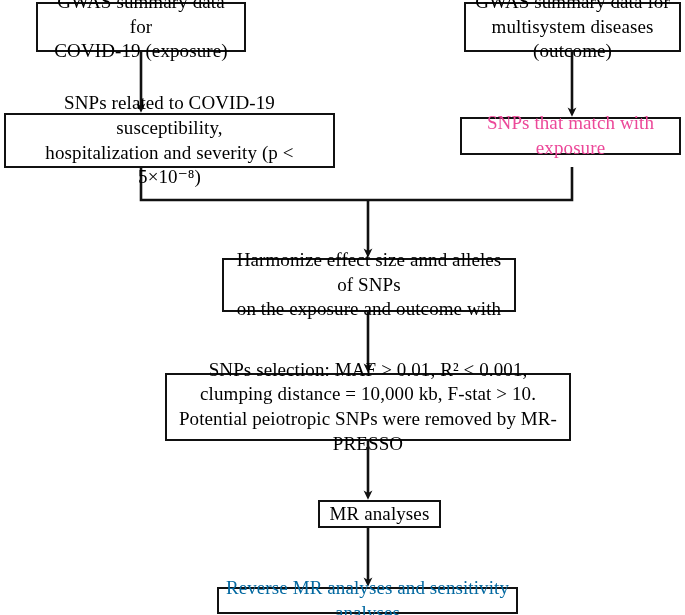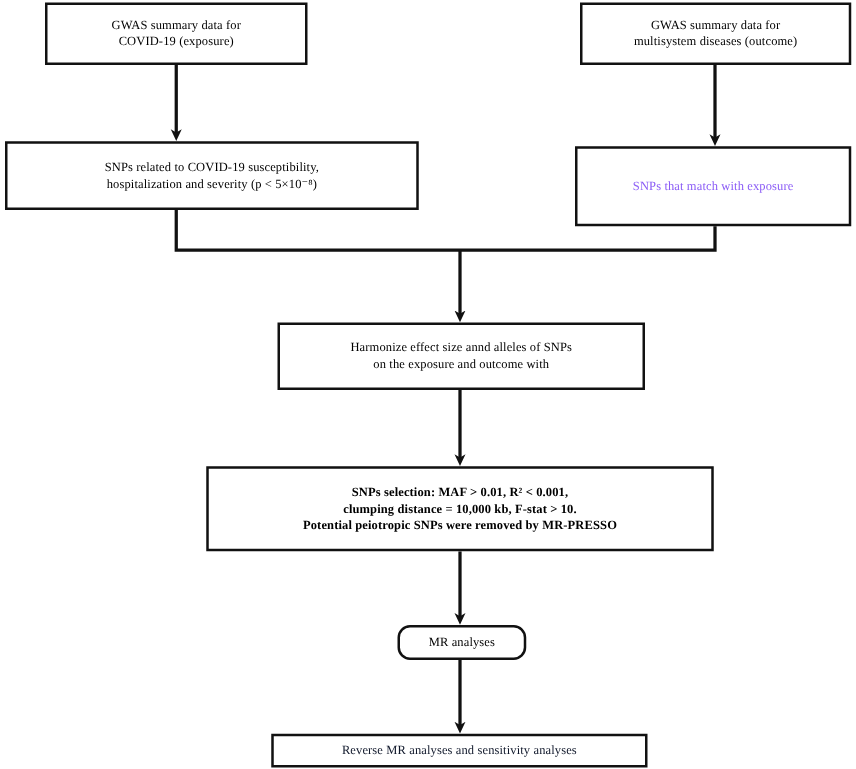--- a/index.html
+++ b/index.html
@@ -21,21 +21,21 @@
     position: absolute;
     box-sizing: border-box;
     border: 2px solid #111111;
     background: #ffffff;
     display: flex;
     align-items: center;
     justify-content: center;
     text-align: center;
     line-height: 1.30;
     padding: 2px 6px;
-    font-size: 10px;
+    font-size: 19px;
     letter-spacing: 0.1px;
   }
   .node span.txt {
     display: block;
     white-space: pre-line;
   }
   .edge-svg {
     position: absolute;
     left: 0;
     top: 0;
@@ -81,36 +81,36 @@
   <div class="node" style="left: 464px; top: 2px; width: 217px; height: 50px; border-color: rgb(17, 17, 17); color: rgb(0, 0, 0);">
     <span class="txt">GWAS summary data for
 multisystem diseases (outcome)</span>
   </div>
 
   <div class="node" style="left: 4px; top: 113px; width: 331px; height: 55px; border-color: rgb(17, 17, 17); color: rgb(0, 0, 0);">
     <span class="txt">SNPs related to COVID-19 susceptibility,
 hospitalization and severity (p &lt; 5×10⁻⁸)</span>
   </div>
 
-  <div class="node" style="left: 460px; top: 117px; width: 221px; height: 64px; border-color: rgb(17, 17, 17); color: #8b5cf6; align-items: center;">
+  <div class="node" style="left: 460px; top: 117px; width: 221px; height: 38px; border-color: rgb(17, 17, 17); color: #ec4899; align-items: center;">
     <span class="txt">SNPs that match with exposure</span>
   </div>
 
   <div class="node" style="left: 222px; top: 258px; width: 294px; height: 54px; border-color: rgb(17, 17, 17); color: rgb(0, 0, 0);">
     <span class="txt">Harmonize effect size annd alleles of SNPs
 on the exposure and outcome with</span>
   </div>
 
-  <div class="node" style="left: 165px; top: 373px; width: 406px; height: 68px; border-color: rgb(17, 17, 17); color: rgb(0, 0, 0); font-weight: bold;">
+  <div class="node" style="left: 165px; top: 373px; width: 406px; height: 68px; border-color: rgb(17, 17, 17); color: rgb(0, 0, 0);">
     <span class="txt">SNPs selection: MAF &gt; 0.01, R² &lt; 0.001,
 clumping distance = 10,000 kb, F-stat &gt; 10.
 Potential peiotropic SNPs were removed  by MR-PRESSO</span>
   </div>
 
-  <div class="node" style="left: 318px; top: 500px; width: 103px; height: 28px; border-color: rgb(17, 17, 17); color: rgb(0, 0, 0); border-radius: 10px;">
+  <div class="node" style="left: 318px; top: 500px; width: 123px; height: 28px; border-color: rgb(17, 17, 17); color: rgb(0, 0, 0);">
     <span class="txt">MR analyses</span>
   </div>
 
-  <div class="node" style="left: 217px; top: 587px; width: 301px; height: 27px; border-color: rgb(17, 17, 17); color: #0f172a;">
+  <div class="node" style="left: 217px; top: 587px; width: 301px; height: 27px; border-color: rgb(17, 17, 17); color: #0369a1;">
     <span class="txt">Reverse MR analyses and sensitivity analyses</span>
   </div>
 
 </div>
 
 </body></html>

